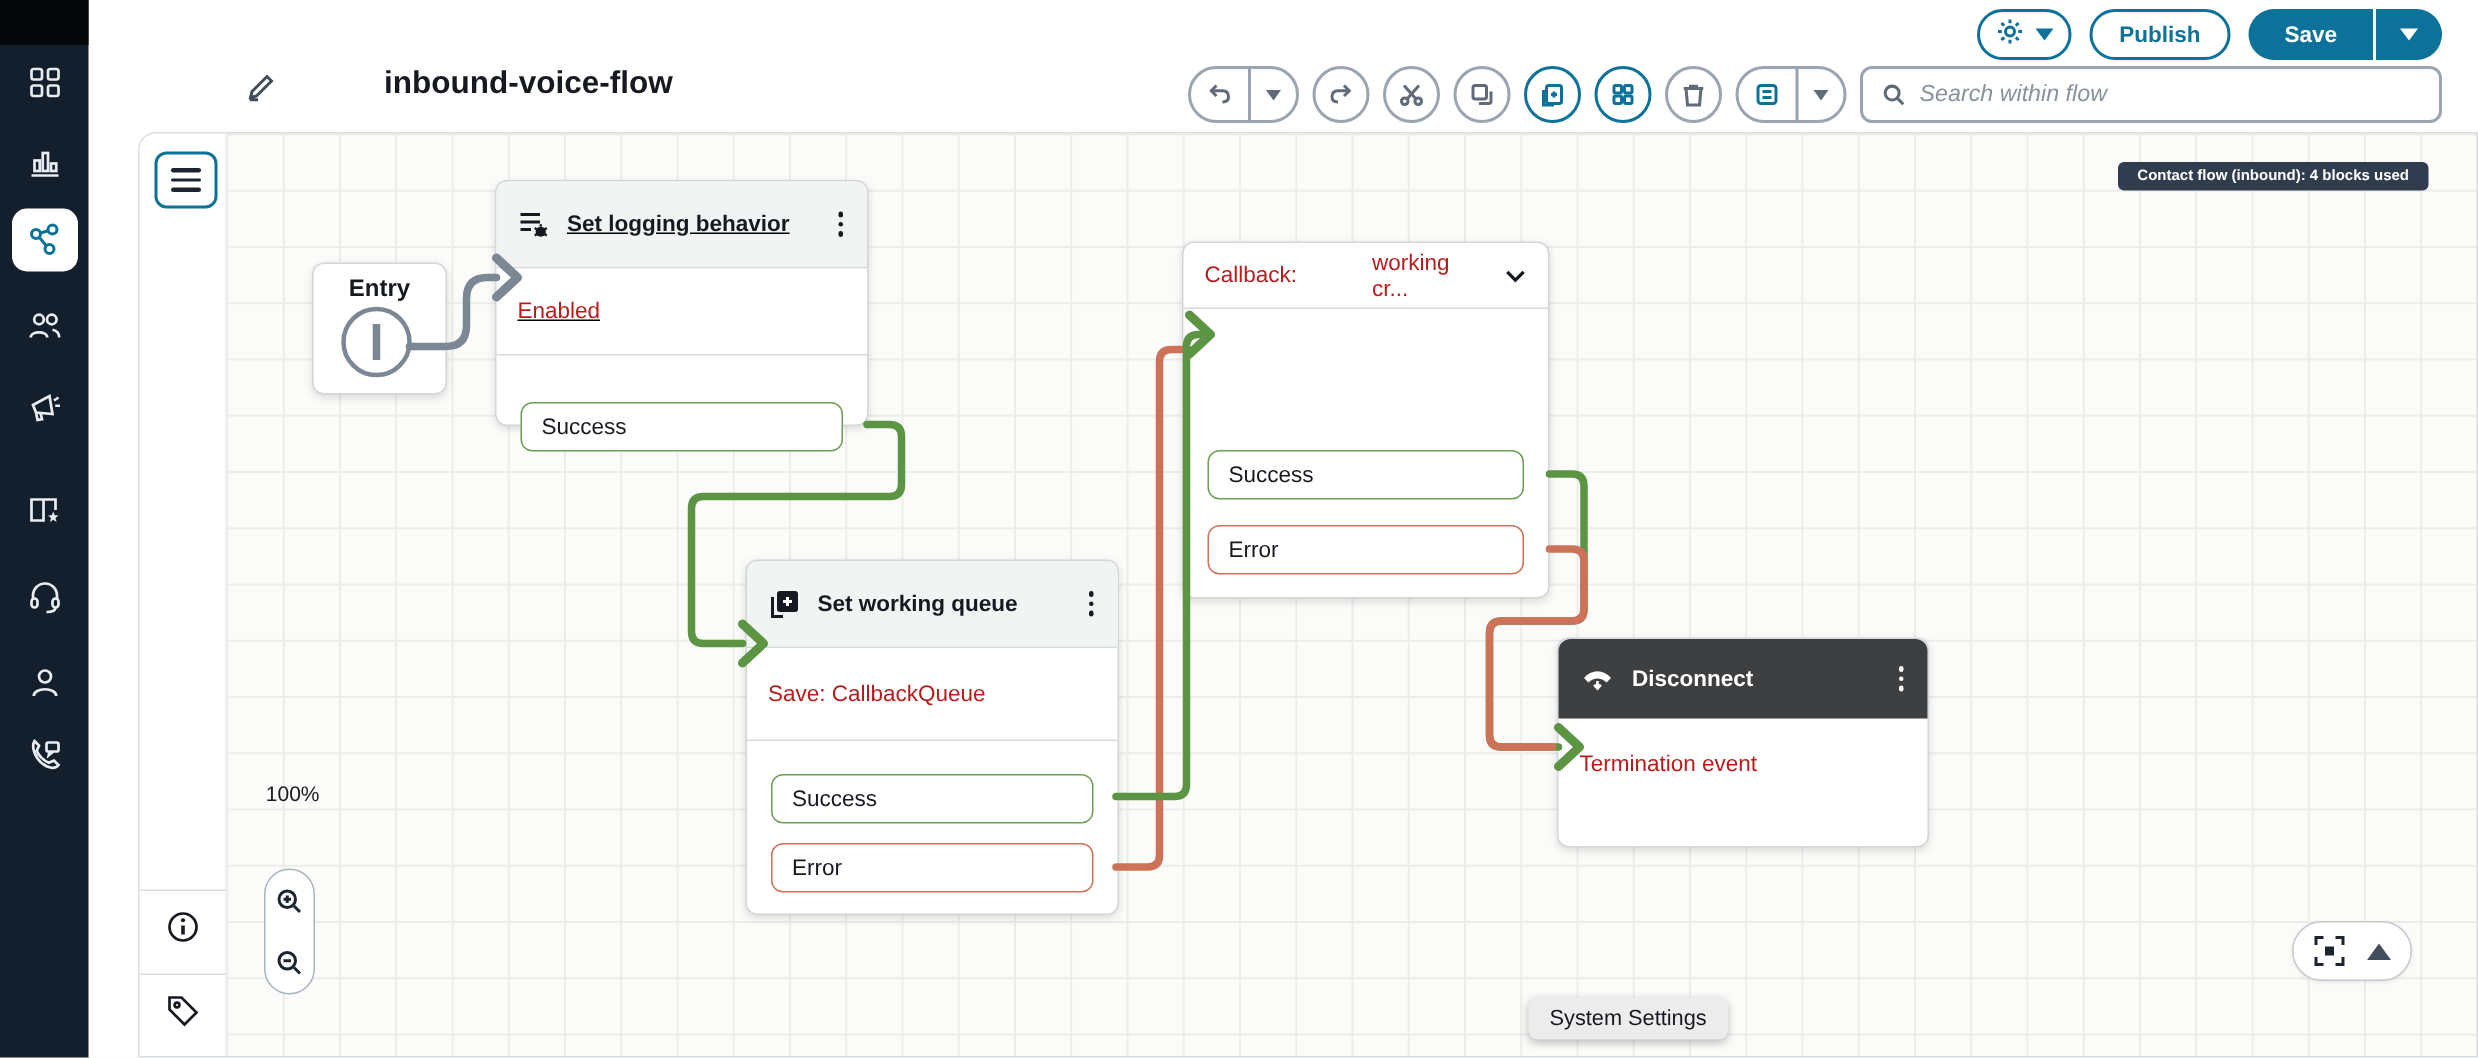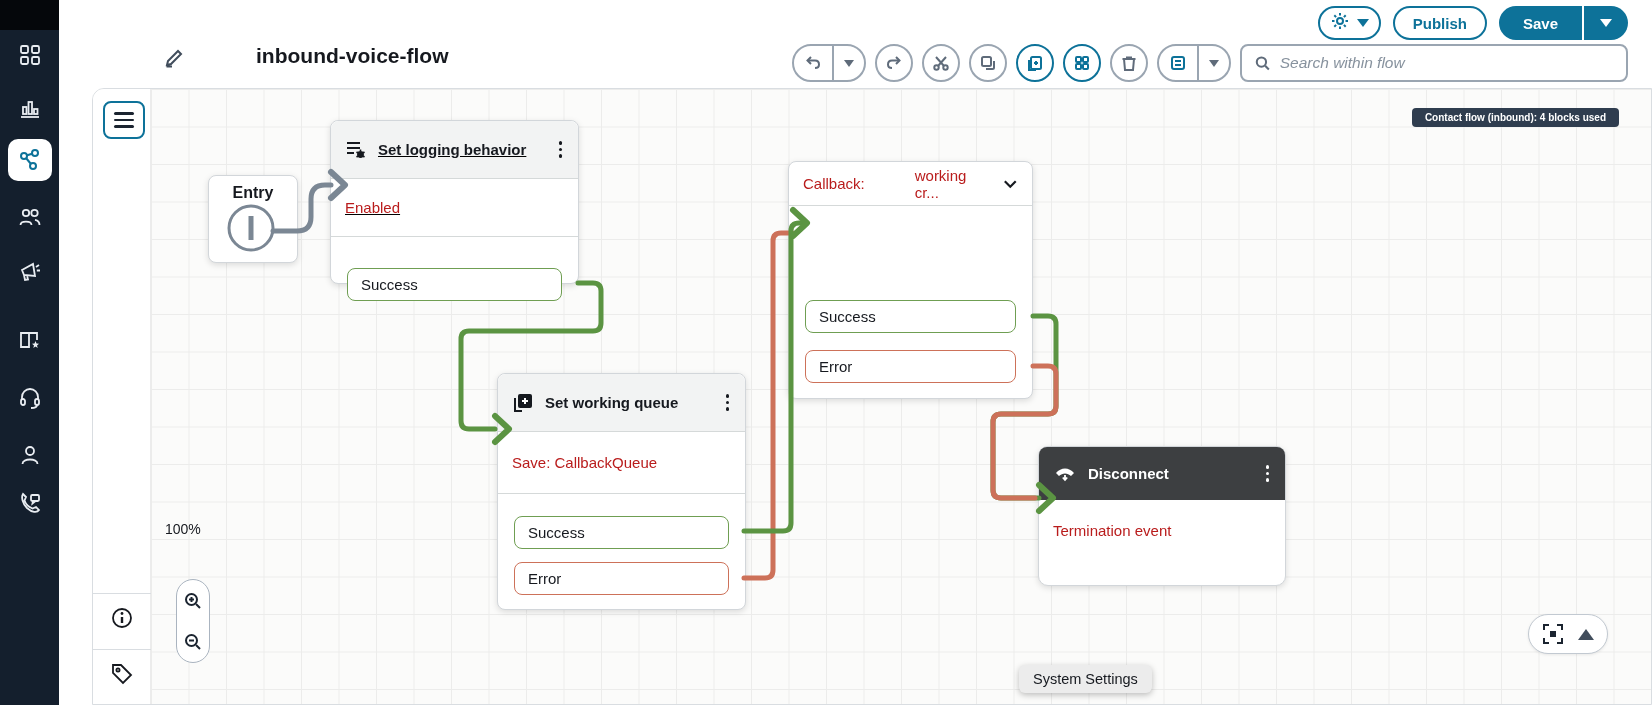--- a/index.html
+++ b/index.html
@@ -53,21 +53,21 @@
     background-image:linear-gradient(#ececeb 1px, transparent 1px), linear-gradient(90deg,#ececeb 1px, transparent 1px);
     background-size:37.5px 37.5px; background-position:58px 0;
     border:1px solid #d9dde1; border-radius:12px 0 0 0; overflow:hidden; }
   #rail { position:absolute; left:0; top:0; width:58px; height:617px; background:#fff; border-right:1px solid #ececec; z-index:3; }
   .rail-div { position:absolute; left:0; width:58px; border-top:1px solid #d9dde1; }
   #hamburger { position:absolute; left:10px; top:12px; width:42px; height:38px; background:#fff; border:2px solid #0d7299; border-radius:8px; display:flex; flex-direction:column; justify-content:center; gap:4px; padding:0 9px; cursor:pointer; z-index:4; }
   #hamburger i { display:block; height:2.5px; background:#1b2430; border-radius:2px; }
 
   #blocks-badge { position:absolute; right:32px; top:19px; background:#2f3d4f; color:#fff; font-size:10px; font-weight:bold; padding:4px 13px; border-radius:4px; z-index:7; }
 
-  #zoom-label { position:absolute; left:72px; top:432px; font-size:14px; color:#16191f; width:48px; text-align:left; z-index:4; }
+  #zoom-label { position:absolute; left:72px; top:432px; font-size:14px; color:#16191f; width:48px; text-align:right; z-index:4; }
   #zoom-pill { position:absolute; left:83px; top:490px; width:34px; height:84px; border:1.5px solid #aab4c0; border-radius:17px; background:#fff; display:flex; flex-direction:column; align-items:center; justify-content:space-around; z-index:4; }
   #zoom-pill svg { stroke:#1b2430; fill:none; stroke-width:2; cursor:pointer; }
 
   .rail-icon { position:absolute; left:16px; width:26px; height:26px; display:flex; align-items:center; justify-content:center; z-index:4; cursor:pointer; }
   .rail-icon svg { stroke:#16191f; fill:none; stroke-width:1.8; }
 
   #fit-pill { position:absolute; left:1435px; top:525px; width:80px; height:40px; border:1.5px solid #c2c9d1; border-radius:20px; background:#fff; display:flex; align-items:center; justify-content:space-evenly; z-index:7; box-shadow:0 1px 3px rgba(0,0,0,.08); }
   #fit-pill svg { stroke:#1b2430; fill:none; stroke-width:2; cursor:pointer; }
   #fit-pill .tri-up { width:0; height:0; border-left:8px solid transparent; border-right:8px solid transparent; border-bottom:11px solid #414d5c; cursor:pointer; }
 
@@ -358,21 +358,21 @@
       <span>Callback:</span>
       <span style="margin-left:34px">working cr...</span>
       <svg width="16" height="10" viewBox="0 0 16 10" style="margin-left:auto;stroke:#16191f;fill:none;stroke-width:2.4">
           <path d="M2 2 L8 8 L14 2"></path>
         </svg>
     </div>
     <div class="port success" style="top:138px">Success</div>
     <div class="port error" style="top:188px">Error</div>
   </div>
 
-  <div class="block" style="left:945px;top:357px;width:248px;height:140px;border-radius:10px;">
+  <div class="block" style="left:945px;top:336px;width:248px;height:140px;">
     <div class="bh dark" style="height:53px">
       <span class="hdr-ic">
         <svg width="24" height="20" viewBox="0 0 24 20">
             <path d="M3 9 C8 3 16 3 21 9 L18 12 C14.5 8.5 9.5 8.5 6 12 Z" fill="#fff" stroke="none"></path>
             <path d="M12 11 V15 M9.8 13.5 L12 16 L14.2 13.5" stroke="#fff" fill="none" stroke-width="1.8"></path>
           </svg>
       </span>
       <span class="bt">Disconnect</span>
       <span class="kebab">
           <i></i>

